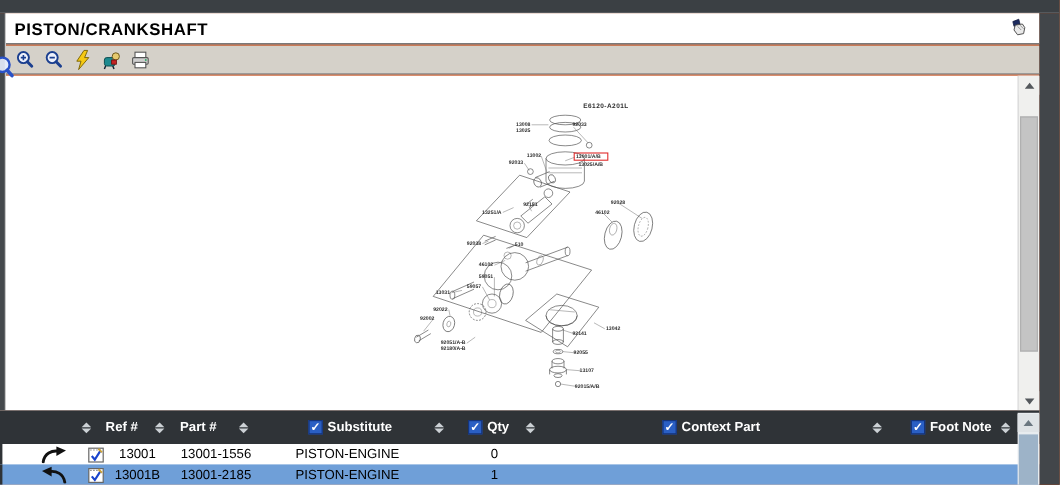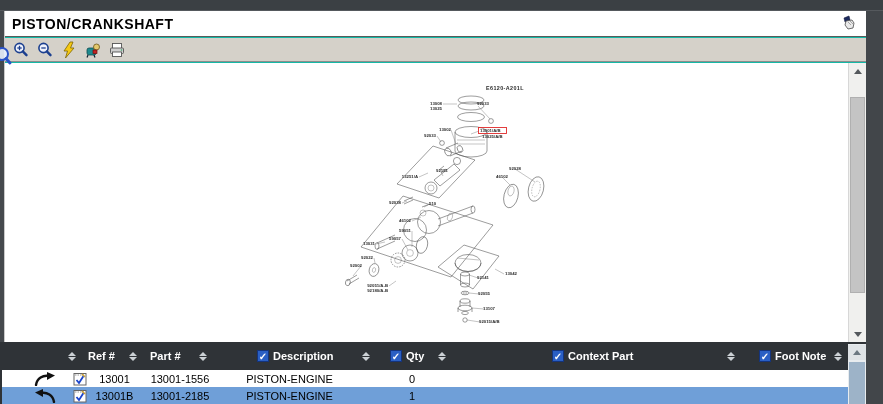--- a/index.html
+++ b/index.html
@@ -1,18 +1,18 @@
 <!DOCTYPE html>
 <html><head>
 <meta charset="utf-8">
 <style>
   * { margin:0; padding:0; box-sizing:border-box; }
   html,body { width:883px; height:404px; overflow:hidden; background:#42464a;
               font-family:"Liberation Sans", sans-serif; }
-  #app { position:relative; width:883px; height:404px; background:#14b8a6; }
+  #app { position:relative; width:883px; height:404px; background:#c2410c; }
 
   
   .top-bar   { position:absolute; left:0; top:0; width:883px; height:11px; background:#3b4044; border-bottom:1px solid #55595d; }
   .right-edge{ position:absolute; left:866px; top:11px; width:17px; height:393px; background:#42464a; }
   .left-edge { position:absolute; left:0; top:11px; width:5px; height:331px; background:#45494d; border-right:1px solid #c9c9c9; }
 
   
   .title-bar { position:absolute; left:5px; top:11px; width:861px; height:26px; background:#ffffff;
                border-bottom:1px solid #5a5a5a; display:flex; align-items:center; }
   .title-bar .title { font-size:14px; font-weight:bold; color:#000; letter-spacing:0.5px; padding-left:7px; }
@@ -277,21 +277,21 @@
           <span>Part #</span>
         </div>
       <div class="hcell" style="left:199px;">
           <span class="sort">
             <span class="u"></span>
             <span class="d"></span>
           </span>
         </div>
       <div class="hcell" style="left:257px;">
         <span class="cbx">✓</span>
-        <span>Description</span>
+        <span>Substitute</span>
       </div>
       <div class="hcell" style="left:362px;">
           <span class="sort">
             <span class="u"></span>
             <span class="d"></span>
           </span>
         </div>
       <div class="hcell" style="left:390px;">
         <span class="cbx">✓</span>
         <span>Qty</span>

